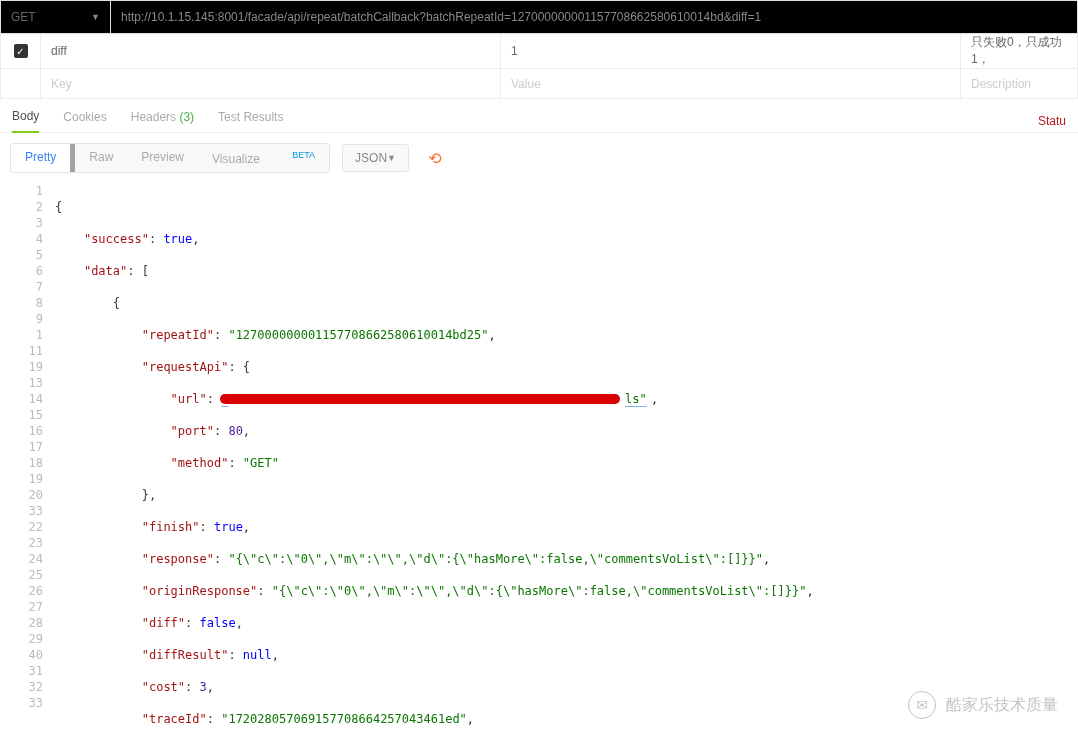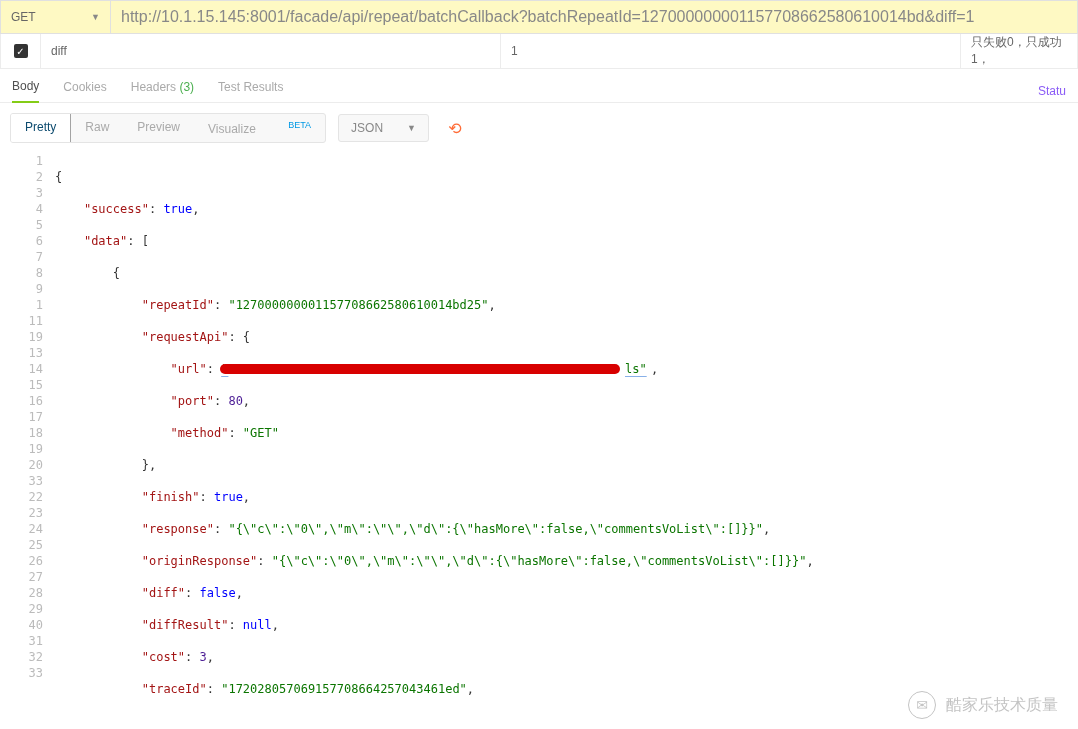--- a/index.html
+++ b/index.html
@@ -1,41 +1,41 @@
 <!DOCTYPE html>
 <html><head>
 <meta charset="utf-8">
 <style>
   * { box-sizing: border-box; margin: 0; padding: 0; }
   body { font-family: -apple-system, "Segoe UI", Arial, sans-serif; font-size: 12px; color: #505050; background: #fff; width: 1078px; }
-  .topbar { display: flex; border: 1px solid #e0e0e0; background: #fef9c3; height: 34px; align-items: center; }
+  .topbar { display: flex; border: 1px solid #e0e0e0; background: #000000; height: 34px; align-items: center; }
   .method-dd { width: 110px; height: 34px; border-right: 1px solid #e0e0e0; display: flex; align-items: center; justify-content: space-between; padding: 0 10px; color: #666; }
   .method-dd .caret { font-size: 9px; color: #888; }
-  .url-input { flex: 1; height: 34px; border: none; padding: 0 10px; color: #888; font-size: 16px; background: transparent; outline: none; }
+  .url-input { flex: 1; height: 34px; border: none; padding: 0 10px; color: #888; font-size: 12px; background: transparent; outline: none; }
   .params-table { width: 100%; border-collapse: collapse; }
   .params-table tr { height: 30px; }
   .params-table td { border: 1px solid #ececec; border-top: none; padding: 0 10px; color: #666; }
   .params-table td.check { width: 40px; text-align: center; }
   .params-table td.check .cb { display: inline-flex; width: 14px; height: 14px; background: #333; color: #fff; font-size: 10px; align-items: center; justify-content: center; border-radius: 2px; }
   .params-table td.key { width: 460px; }
   .params-table td.val { width: 460px; }
   .params-table td.desc { }
   .params-table .ph { color: #ccc; }
   .tabs { display: flex; align-items: center; padding: 10px 12px 0; gap: 24px; border-bottom: 1px solid #ececec; }
   .tabs .tab { padding-bottom: 8px; color: #aaa; cursor: pointer; }
   .tabs .tab.active { color: #505050; border-bottom: 2px solid #84cc16; margin-bottom: -1px; }
   .tabs .count { color: #4caf50; }
   .tabs .spacer { flex: 1; }
-  .tabs .right { color: #8b5cf6; margin-left: 20px; }
+  .tabs .right { color: #b91c1c; margin-left: 20px; }
   .toolbar { display: flex; align-items: center; padding: 10px; gap: 4px; }
   .btn-group { display: flex; border: 1px solid #e4e4e4; border-radius: 3px; overflow: hidden; background: #f8f8f8; }
   .btn-group .btn { padding: 6px 14px; color: #aaa; cursor: pointer; }
-  .btn-group .btn.active { background: #fff; color: #0c4a6e; border-right: 1px solid #a3a3a3; }
+  .btn-group .btn.active { background: #fff; color: #3b82f6; border-right: 5px solid #a3a3a3; }
   .beta { color: #0099e5; font-size: 9px; vertical-align: super; margin-left: 29px; }
-  .fmt-dd { display: flex; align-items: center; gap: 24px; padding: 6px 12px; border: 1px solid #e4e4e4; border-radius: 3px; background: #f8f8f8; color: #888; margin-left: 8px; cursor: pointer; }
+  .fmt-dd { display: flex; align-items: center; gap: 0; padding: 6px 12px; border: 1px solid #e4e4e4; border-radius: 3px; background: #f8f8f8; color: #888; margin-left: 8px; cursor: pointer; }
   .icon-btn { width: 32px; height: 30px; display: flex; align-items: center; justify-content: center; margin-left: 6px; border-radius: 3px; cursor: pointer; }
   .wrap-icon { color: #ff6c37; font-size: 16px; }
   .code-area { display: flex; font-family: Consolas, Monaco, monospace; font-size: 12px; line-height: 16px; }
   .gutter { width: 55px; text-align: right; padding: 0 12px 0 0; color: #bbb; user-select: none; }
   .gutter .ln { height: 16px; }
   .code { flex: 1; white-space: pre; color: #333; position: relative; }
   .code .line { height: 16px; position: relative; }
   .k { color: #a31515; }
   .s { color: #0b7500; }
   .n { color: #4c1d95; }
@@ -58,20 +58,26 @@
   <input class="url-input" value="http://10.1.15.145:8001/facade/api/repeat/batchCallback?batchRepeatId=12700000000115770866258061001­4bd&amp;diff=1" style="">
 </div>
 
 <table class="params-table">
   <tbody>
       <tr>
     <td class="check"><span class="cb">✓</span></td>
     <td class="key">diff</td>
     <td class="val">1</td>
     <td class="desc">只失败0，只成功1，</td>
+  </tr>
+  <tr>
+    <td class="check"></td>
+    <td class="key ph">Key</td>
+    <td class="val ph">Value</td>
+    <td class="desc ph">Description</td>
   </tr>
 </tbody>
   </table>
 
 <div class="tabs">
   <div class="tab active">Body</div>
   <div class="tab">Cookies</div>
   <div class="tab">
     <span>Headers</span>
     <span class="count">(3)</span>

